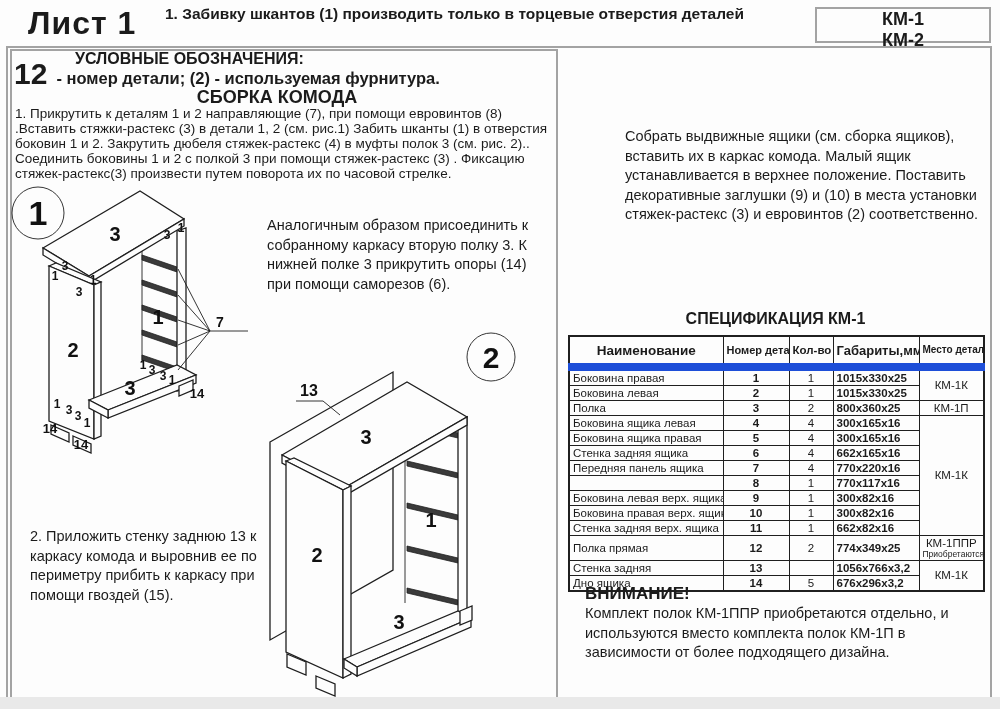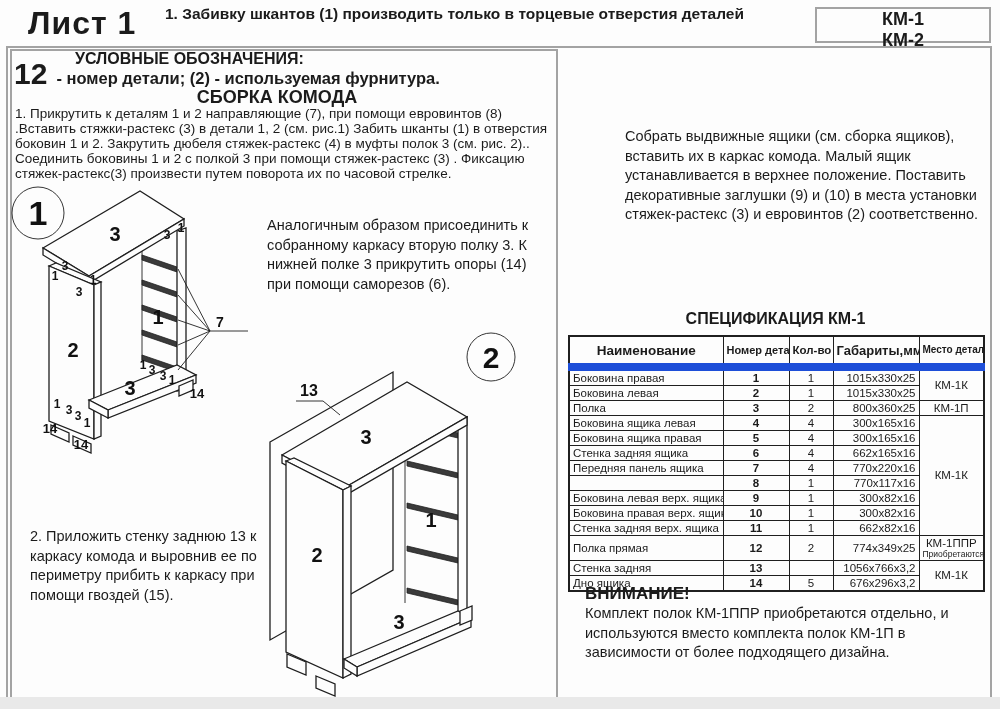--- a/index.html
+++ b/index.html
@@ -28,21 +28,21 @@
   table.spec td{height:14px;line-height:13px;font-size:11.5px;}
   table.spec tr.tall td{height:24px;}
   th.h-name{font-size:13.5px;height:26px;}
   th.h-num{font-size:11px;line-height:11px;white-space:normal;}
   th.h-qty{font-size:11.5px;}
   th.h-dims{font-size:13px;}
   th.h-place{font-size:10px;line-height:10px;white-space:normal;}
   td.c-name{text-align:left;}
   td.c-num{text-align:center;font-weight:bold;font-size:12px;}
   td.c-qty{text-align:center;font-size:12px;}
-  td.c-dims{text-align:right;font-size:12px;}
+  td.c-dims{text-align:left;font-size:12px;font-weight:bold;}
   td.c-place{text-align:center;font-size:13px;white-space:normal;line-height:12px;}
   .place-sub{font-size:8.5px;line-height:8.5px;display:block;}
   svg .face{stroke:#1f1f1f;stroke-width:1.3;fill:#fdfdfd;}
   svg .rail{stroke:#1f1f1f;stroke-width:0.8;fill:#3a3a3a;}
   svg .thin{stroke:#1f1f1f;stroke-width:0.9;fill:none;}
   svg text{fill:#111;font-weight:bold;font-family:"Liberation Sans","DejaVu Sans",sans-serif;}
 </style>
 </head>
 <body>
 

